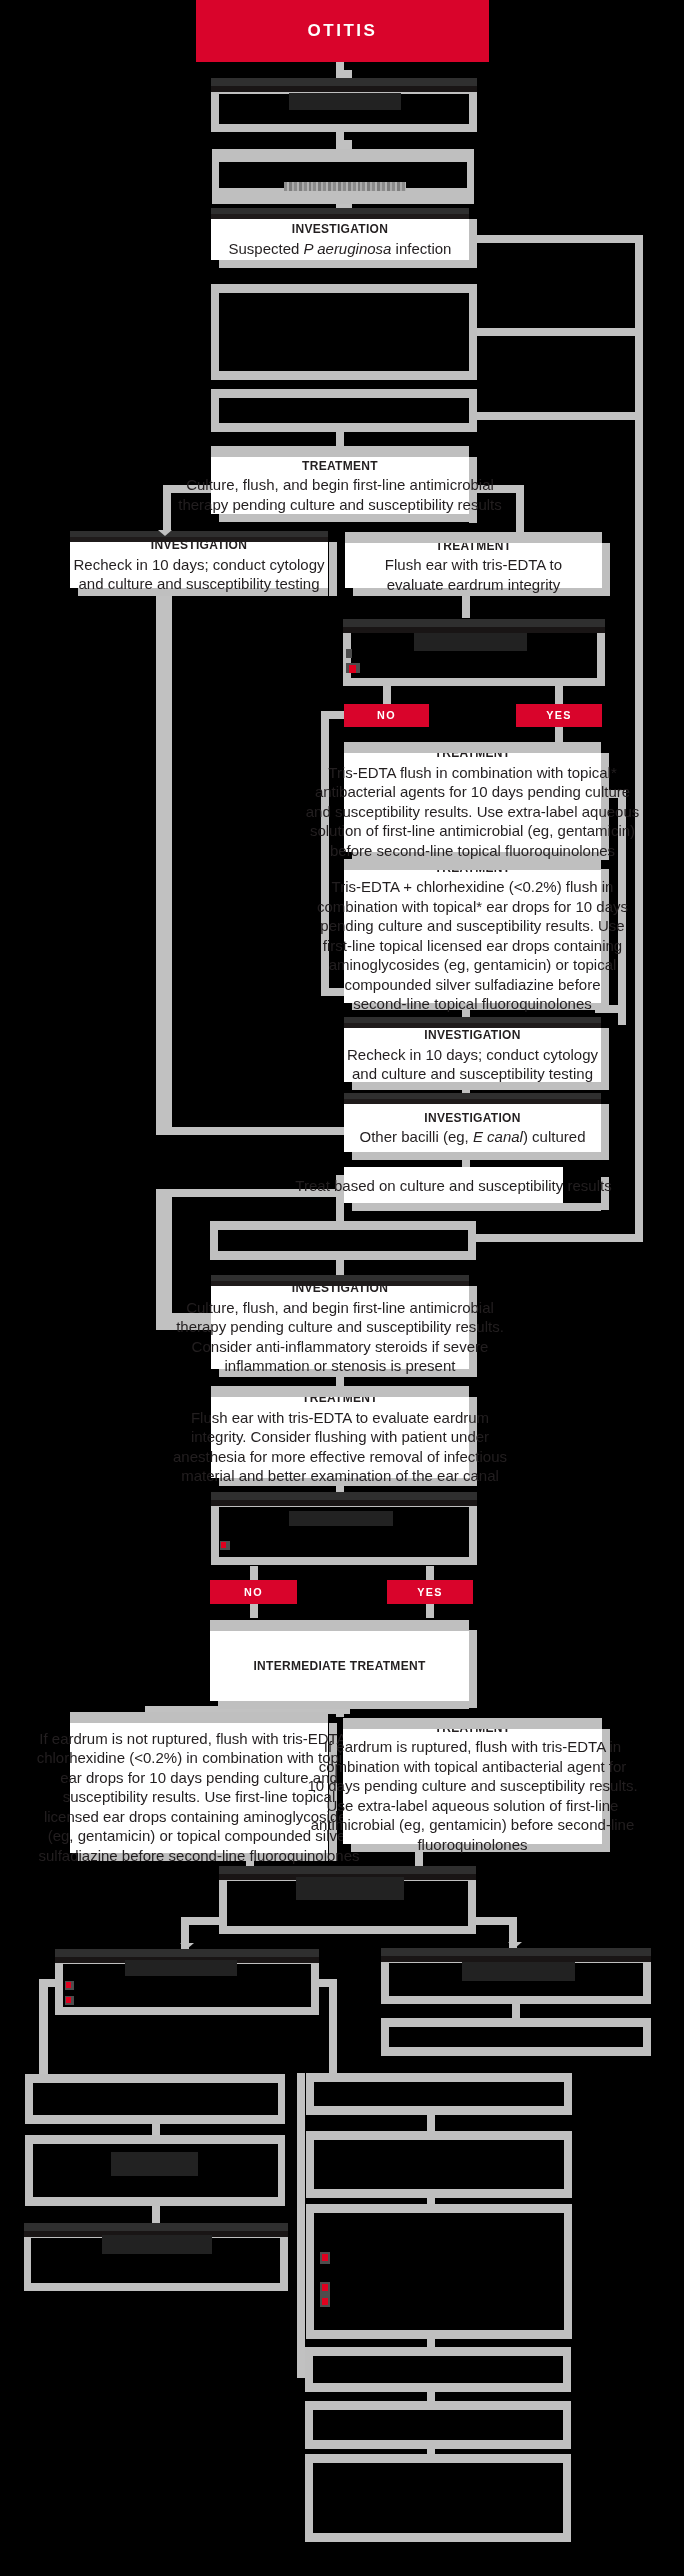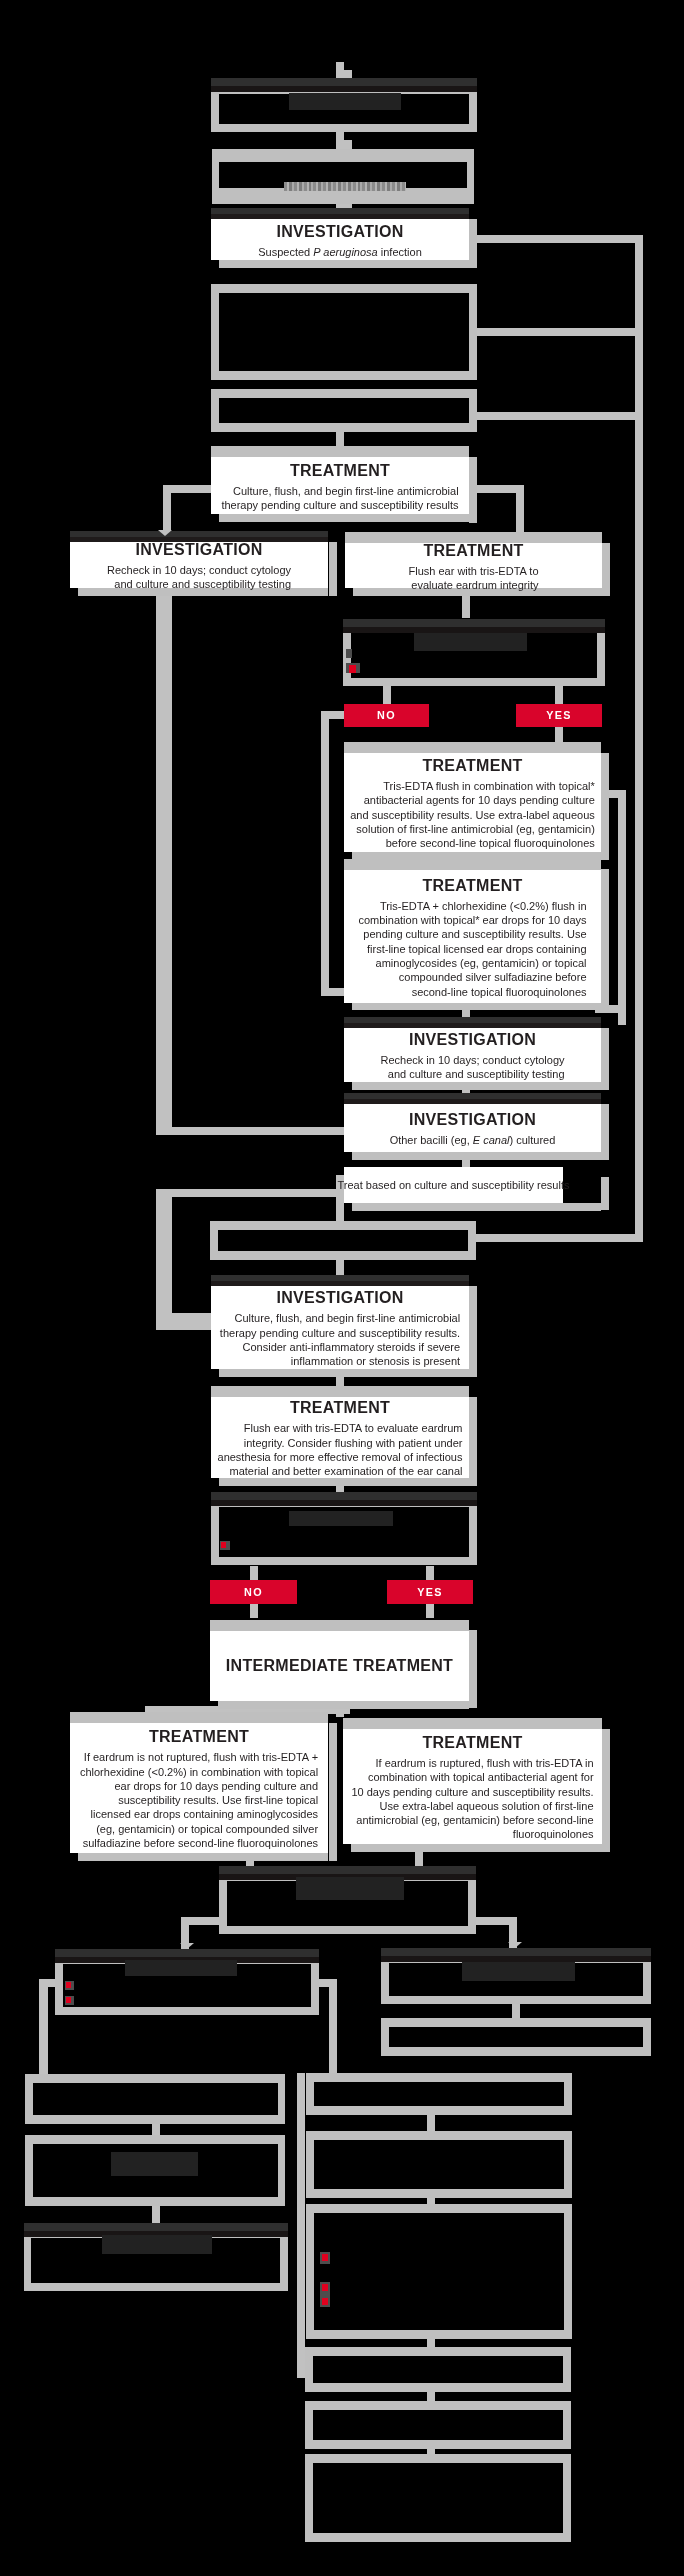--- a/index.html
+++ b/index.html
@@ -8,22 +8,22 @@
   .sh{position:absolute;background:#bfbfbf;}
   .node{position:absolute;box-sizing:border-box;background:#fff;
         display:flex;flex-direction:column;align-items:center;justify-content:center;
         padding:14.7px 6.8px 3.9px;}
   .node .topbar{position:absolute;left:0;right:0;top:0;height:10.8px;background:#bfbfbf;}
   .node.dark .topbar{background:#2f2f2f;border-bottom:5.9px solid #1f1b1b;box-sizing:border-box;}
   .node.redacted{background:#bfbfbf;border:0;padding:0;}
   .node.redacted .blackfill{position:absolute;background:#000;}
   .node.redhdr .darkbar{position:absolute;left:0;right:0;top:0;height:13.7px;background:#2f2f2f;border-bottom:6.8px solid #191515;box-sizing:border-box;}
   .node.plainwhite{padding-top:4.9px;}
-  .node .hd{font-weight:bold;font-size:16px;letter-spacing:0.3px;color:#231f20;line-height:1.55;text-align:center;}
-  .node .bd{font-size:11px;color:#231f20;line-height:1.30;text-align:right;white-space:nowrap;}
+  .node .hd{font-weight:bold;font-size:12px;letter-spacing:0.3px;color:#231f20;line-height:1.55;text-align:center;}
+  .node .bd{font-size:15px;color:#231f20;line-height:1.30;text-align:center;white-space:nowrap;}
   .title{position:absolute;background:#d9042b;color:#fff;font-weight:bold;font-size:17px;
          display:flex;align-items:center;justify-content:center;letter-spacing:2.5px;}
   .btn{position:absolute;background:#d9042b;color:#fff;font-weight:bold;font-size:10.8px;
        display:flex;align-items:center;justify-content:center;letter-spacing:1.3px;}
   .frag{position:absolute;}
   .arw{position:absolute;width:0;height:0;border-left:7.8px solid transparent;border-right:7.8px solid transparent;border-top:6.8px solid #c1c1c1;}
   em{font-style:italic;}
 </style></head>
 <body>
 
@@ -86,20 +86,21 @@
 <div class="ln" style="left:313px;top:1979px;width:23.5px;height:7.8px"></div>
 <div class="ln" style="left:329px;top:1979px;width:7.8px;height:96px"></div>
 <div class="ln" style="left:297px;top:2073px;width:7.8px;height:305px"></div>
 <div class="ln" style="left:602px;top:790px;width:23.5px;height:7.8px"></div>
 <div class="ln" style="left:618px;top:790px;width:7.8px;height:235px"></div>
 <div class="ln" style="left:156px;top:588px;width:15.6px;height:547px"></div>
 <div class="ln" style="left:156px;top:1127px;width:191px;height:7.8px"></div>
 <div class="ln" style="left:156px;top:1189px;width:15.6px;height:132px"></div>
 <div class="ln" style="left:156px;top:1313px;width:59px;height:16.6px"></div>
 <div class="ln" style="left:156px;top:1189px;width:189px;height:7.8px"></div>
+<div class="title" style="left:196px;top:0;width:293px;height:62px">OTITIS</div>
 <div class="node redacted redhdr" style="left:211px;top:78px;width:266px;height:54px">
       <div class="blackfill" style="left:7.8px;top:15.6px;right:7.8px;bottom:7.8px"></div>
       <div class="darkbar"></div>
     </div>
 <div class="node redacted" style="left:212px;top:149px;width:262px;height:55px">
       <div class="blackfill" style="left:6.8px;top:12.7px;right:6.8px;bottom:15.6px"></div>
     </div>
 <div class="sh" style="left:469px;top:219px;width:7.8px;height:49px"></div>
 <div class="sh" style="left:219px;top:260px;width:250px;height:7.8px"></div>
 <div class="node dark" style="left:211px;top:208px;width:258px;height:52px">

